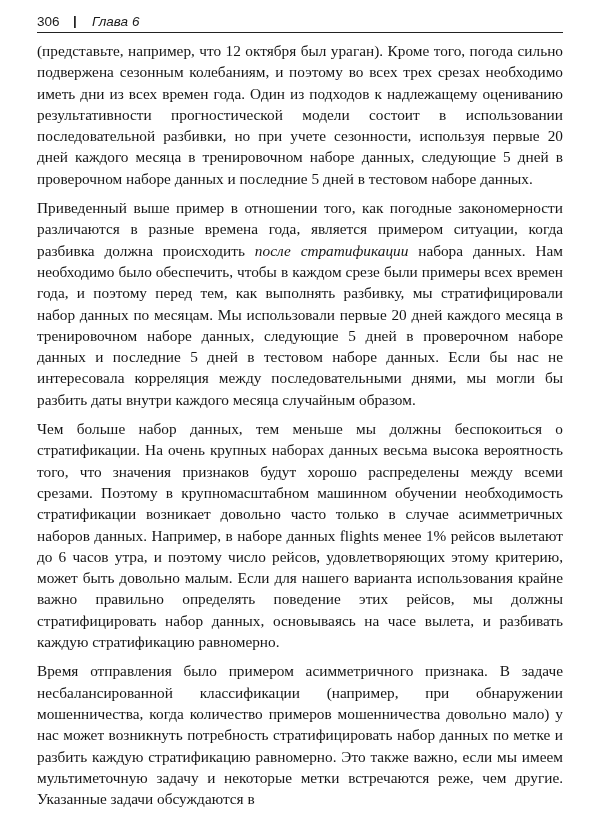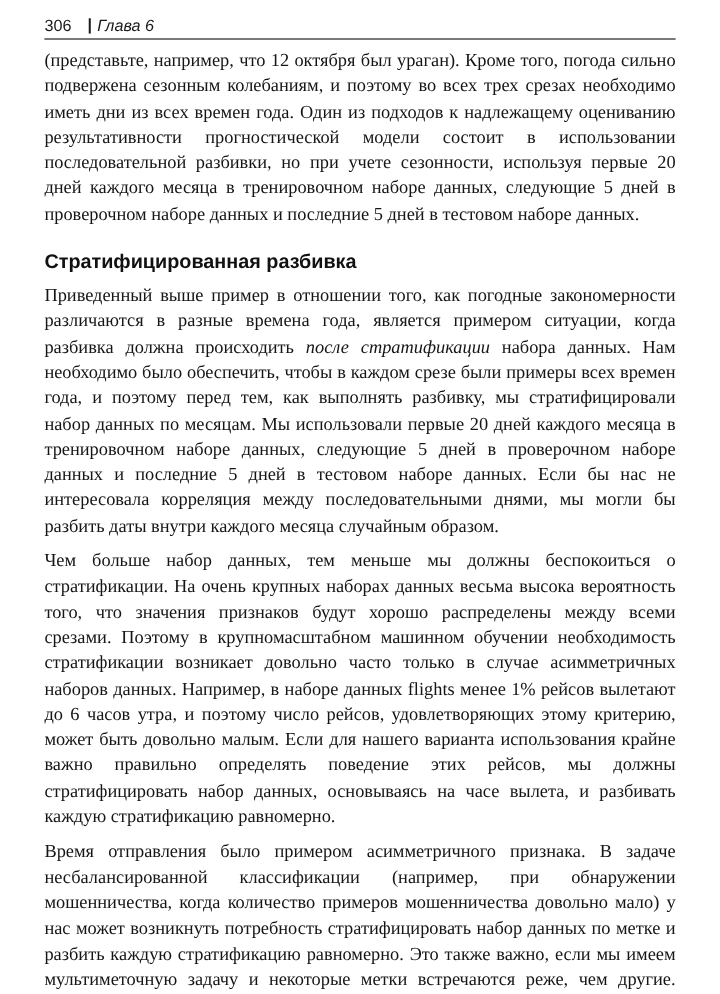--- a/index.html
+++ b/index.html
@@ -5,21 +5,21 @@
     html, body { margin: 0; padding: 0; background: #ffffff; }
     body { width: 600px; height: 828px; overflow: hidden; position: relative; }
     .page { position: absolute; left: 37px; top: 0; width: 526px; color: #151515; }
     .running-head {
       position: absolute; left: 0; top: 13px; width: 526px; height: 19px;
       border-bottom: 1.6px solid #222;
       font-family: "Liberation Sans", sans-serif; font-size: 13.5px; color: #1a1a1a; text-align: right;
     }
     .running-head .num { position: absolute; left: 0; top: 1px; }
     .running-head .sep { position: absolute; left: 36px; top: 0px; font-weight: bold; }
-    .running-head .chap { position: absolute; left: 44px; top: 1px; font-style: italic; }
+    .running-head .chap { position: absolute; left: 55px; top: 1px; font-style: italic; }
     .body-text {
       position: absolute; left: 0; top: 40px; width: 526px;
       font-family: "Liberation Serif", serif; font-size: 15.3px; line-height: 21.3px;
       text-align: justify; hyphens: manual;
     }
     .body-text p { margin: 0 0 8px 0; }
     .body-text h2 {
       font-family: "Liberation Sans", sans-serif; font-weight: bold; font-size: 16.5px;
       margin: 18px 0 7px 0; line-height: 22px; color: #111;
     }
@@ -31,19 +31,18 @@
 <div class="page">
   <div class="running-head">
     <span class="num">306</span>
     <span class="sep">|</span>
     <span class="chap">Глава 6</span>
   </div>
 
   <div class="body-text">
     <p>(представьте, например, что 12 октября был ураган). Кроме того, погода сильно подвержена сезонным колебаниям, и поэтому во всех трех срезах необходимо иметь дни из всех времен года. Один из подходов к надлежащему оцениванию результативности прогностической модели состоит в использовании последовательной разбивки, но при учете сезонности, используя первые 20 дней каждого месяца в тренировочном наборе данных, следующие 5 дней в проверочном наборе данных и последние 5 дней в тестовом наборе данных.</p>
 
-    <h2>Стратифицированная разбивка</h2>
     <p><span>Приведенный выше пример в отношении того, как погодные закономерности различаются в разные времена года, является примером ситуации, когда разбивка должна происходить </span><em>после стратификации</em><span> набора данных. Нам необходимо было обеспечить, чтобы в каждом срезе были примеры всех времен года, и поэтому перед тем, как выполнять разбивку, мы стратифицировали набор данных по месяцам. Мы использовали первые 20 дней каждого месяца в тренировочном наборе данных, следующие 5 дней в проверочном наборе данных и последние 5 дней в тестовом наборе данных. Если бы нас не интересовала корреляция между последовательными днями, мы могли бы разбить даты внутри каждого месяца случайным образом.</span></p>
     <p>Чем больше набор данных, тем меньше мы должны беспокоиться о стратификации. На очень крупных наборах данных весьма высока вероятность того, что значения признаков будут хорошо распределены между всеми срезами. Поэтому в крупномасштабном машинном обучении необходимость стратификации возникает довольно часто только в случае асимметричных наборов данных. Например, в наборе данных flights менее 1% рейсов вылетают до 6 часов утра, и поэтому число рейсов, удовлетворяющих этому критерию, может быть довольно малым. Если для нашего варианта использования крайне важно правильно определять поведение этих рейсов, мы должны стратифицировать набор данных, основываясь на часе вылета, и разбивать каждую стратификацию равномерно.</p>
     <p><span>Время отправления было примером асимметричного признака. В задаче несбалансированной классификации (например, при обнаружении мошенничества, когда количество примеров мошенничества довольно мало) у нас может возникнуть потребность стратифицировать набор данных по метке и разбить каждую стратификацию равномерно. Это также важно, если мы имеем мультиметочную задачу и некоторые метки встречаются реже, чем другие. Указанные задачи обсуждаются в </span></p>
 
   </div>
 </div>
 
 </body></html>

